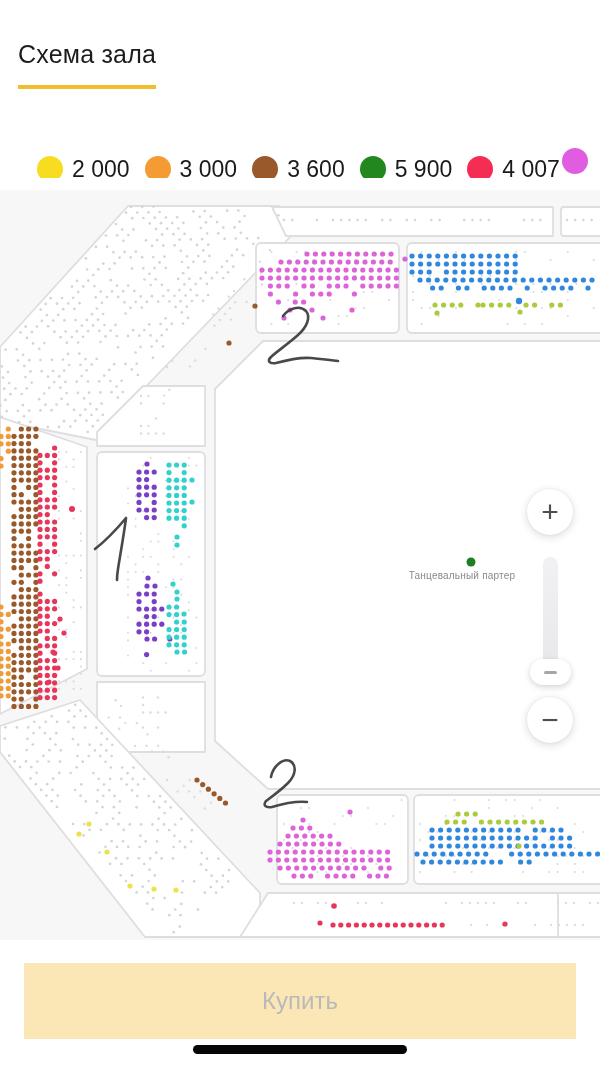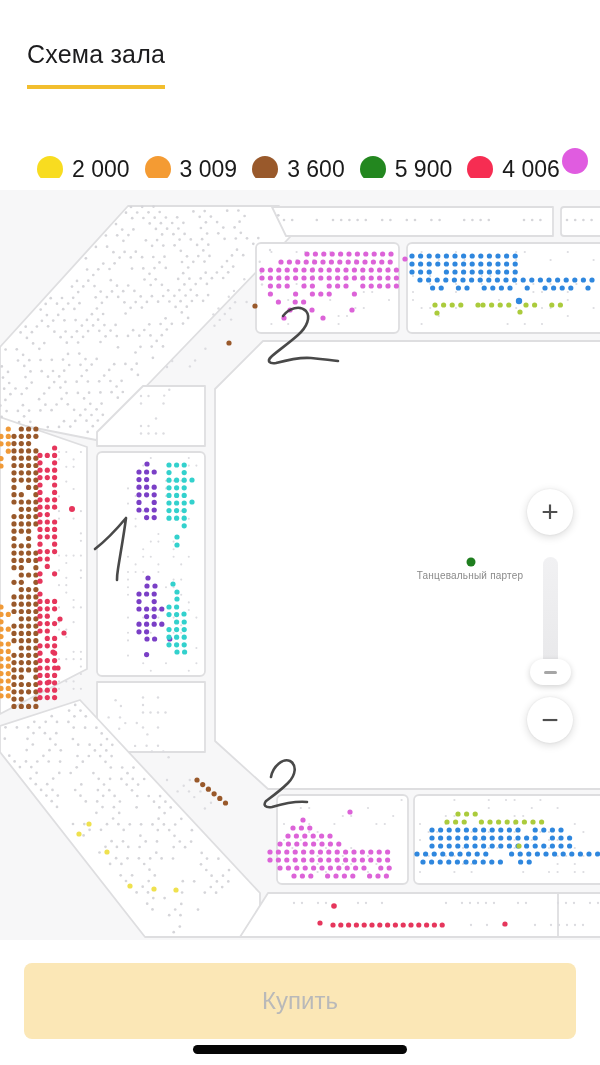--- a/index.html
+++ b/index.html
@@ -1,77 +1,77 @@
 <!DOCTYPE html>
 <html style="--accent: #F2BE2E;"><head>
 <meta charset="utf-8">
 <style>
   html,body{margin:0;padding:0;}
   body{width:600px;height:1065px;position:relative;background:#FFFFFF;
        font-family:"Liberation Sans",sans-serif;overflow:hidden;
        -webkit-font-smoothing:antialiased;}
-  .tabs{position:absolute;top:40px;left:27px;display:flex;gap:24px;
+  .tabs{position:absolute;top:40px;left:18px;display:flex;gap:24px;
         font-size:25px;color:#1C1C1E;letter-spacing:.2px;}
   .tab{padding-bottom:16px;border-bottom:4px solid transparent;cursor:pointer;white-space:nowrap;}
   .tab.active{border-bottom-color:var(--accent,#F2BE2E);}
   .legend{position:absolute;top:144px;left:0;width:576px;height:34px;overflow:hidden;
           display:flex;align-items:center;gap:15px;padding-left:37px;background:#FFFFFF;}
   .legend-item{display:flex;align-items:center;gap:9px;flex:0 0 auto;margin-top:16px;}
   .dot{width:26px;height:26px;border-radius:50%;flex:0 0 auto;}
   .legend-label{font-size:23px;color:#1A1A1A;white-space:nowrap;}
   .legend-extra{position:absolute;left:562px;top:4px;}
   .map-area{position:absolute;top:190px;left:0;width:600px;height:750px;}
   .map-area svg{display:block;}
-  .floor-label{position:absolute;left:343px;top:380px;width:254px;text-align:center;
+  .floor-label{position:absolute;left:335px;top:380px;width:254px;text-align:center;
                font-size:10px;color:#8A8A8A;letter-spacing:.2px;}
   .zbtn{position:absolute;width:46px;height:46px;border-radius:50%;background:#FFFFFF;
         box-shadow:0 2px 8px rgba(0,0,0,.15),0 0 2px rgba(0,0,0,.08);
         display:flex;align-items:center;justify-content:center;cursor:pointer;}
   .zbtn span{font-size:30px;color:#4F4F4F;line-height:1;font-weight:400;}
   .zoom-plus{left:527px;top:299px;}
   .zoom-minus{left:527px;top:507px;}
   .zoom-track{position:absolute;left:543px;top:367px;width:15px;height:128px;border-radius:8px;
               background:linear-gradient(180deg,#F1F1F3,#E7E7E9);cursor:pointer;}
   .zoom-handle{position:absolute;left:530px;top:469px;width:41px;height:26px;border-radius:13px;
                background:#FFFFFF;box-shadow:0 2px 6px rgba(0,0,0,.18);
                display:flex;align-items:center;justify-content:center;cursor:grab;}
   .handle-dash{width:13px;height:3px;border-radius:2px;background:#A6A6A6;}
   .buy{position:absolute;top:963px;left:24px;width:552px;height:76px;border:none;
-       border-radius:8px;font-size:24px;color:#B9B9B9;
+       border-radius:0;font-size:24px;color:#B9B9B9;
        font-family:"Liberation Sans",sans-serif;cursor:pointer;}
   .home-indicator{position:absolute;top:1045px;left:193px;width:214px;height:9px;
                   border-radius:5px;background:#060606;}
 </style>
 </head>
 <body>
 
 <nav class="tabs">
   <div class="tab active">Схема зала</div>
 </nav>
 
 <div class="legend">
   <div class="legend-item">
     <span class="dot" style="background-color: rgb(248, 220, 32);"></span>
     <span class="legend-label">2 000</span>
   </div>
   <div class="legend-item">
     <span class="dot" style="background-color: rgb(244, 155, 51);"></span>
-    <span class="legend-label">3 009</span>
+    <span class="legend-label">3 000</span>
   </div>
   <div class="legend-item">
     <span class="dot" style="background-color: rgb(153, 89, 43);"></span>
     <span class="legend-label">3 600</span>
   </div>
   <div class="legend-item">
     <span class="dot" style="background-color: rgb(35, 135, 31);"></span>
     <span class="legend-label">5 900</span>
   </div>
   <div class="legend-item">
     <span class="dot" style="background-color: rgb(246, 45, 82);"></span>
-    <span class="legend-label">4 006</span>
+    <span class="legend-label">4 007</span>
   </div>
   <span class="dot legend-extra" style="background-color: rgb(224, 92, 224);"></span>
 </div>
 
 <div class="map-area">
   <svg width="600" height="750" viewBox="0 190 600 750" xmlns="http://www.w3.org/2000/svg">
       <rect x="0" y="190" width="600" height="750" fill="#F7F7F8"></rect>
       <path fill="#FFFFFF" stroke="#DEDEE0" stroke-width="1.8" stroke-linejoin="round" d="M128,206 L279,206 L291,236 L106,428 L96,440 L0,421 L0,347 Z"></path>
       <path fill="#FFFFFF" stroke="#DEDEE0" stroke-width="1.8" stroke-linejoin="round" d="M272,207 L553,207 L553,236 L286,236 Z"></path>
       <rect fill="#FFFFFF" stroke="#DEDEE0" stroke-width="1.8" stroke-linejoin="round" x="561" y="207" width="45" height="29" rx="3"></rect>

